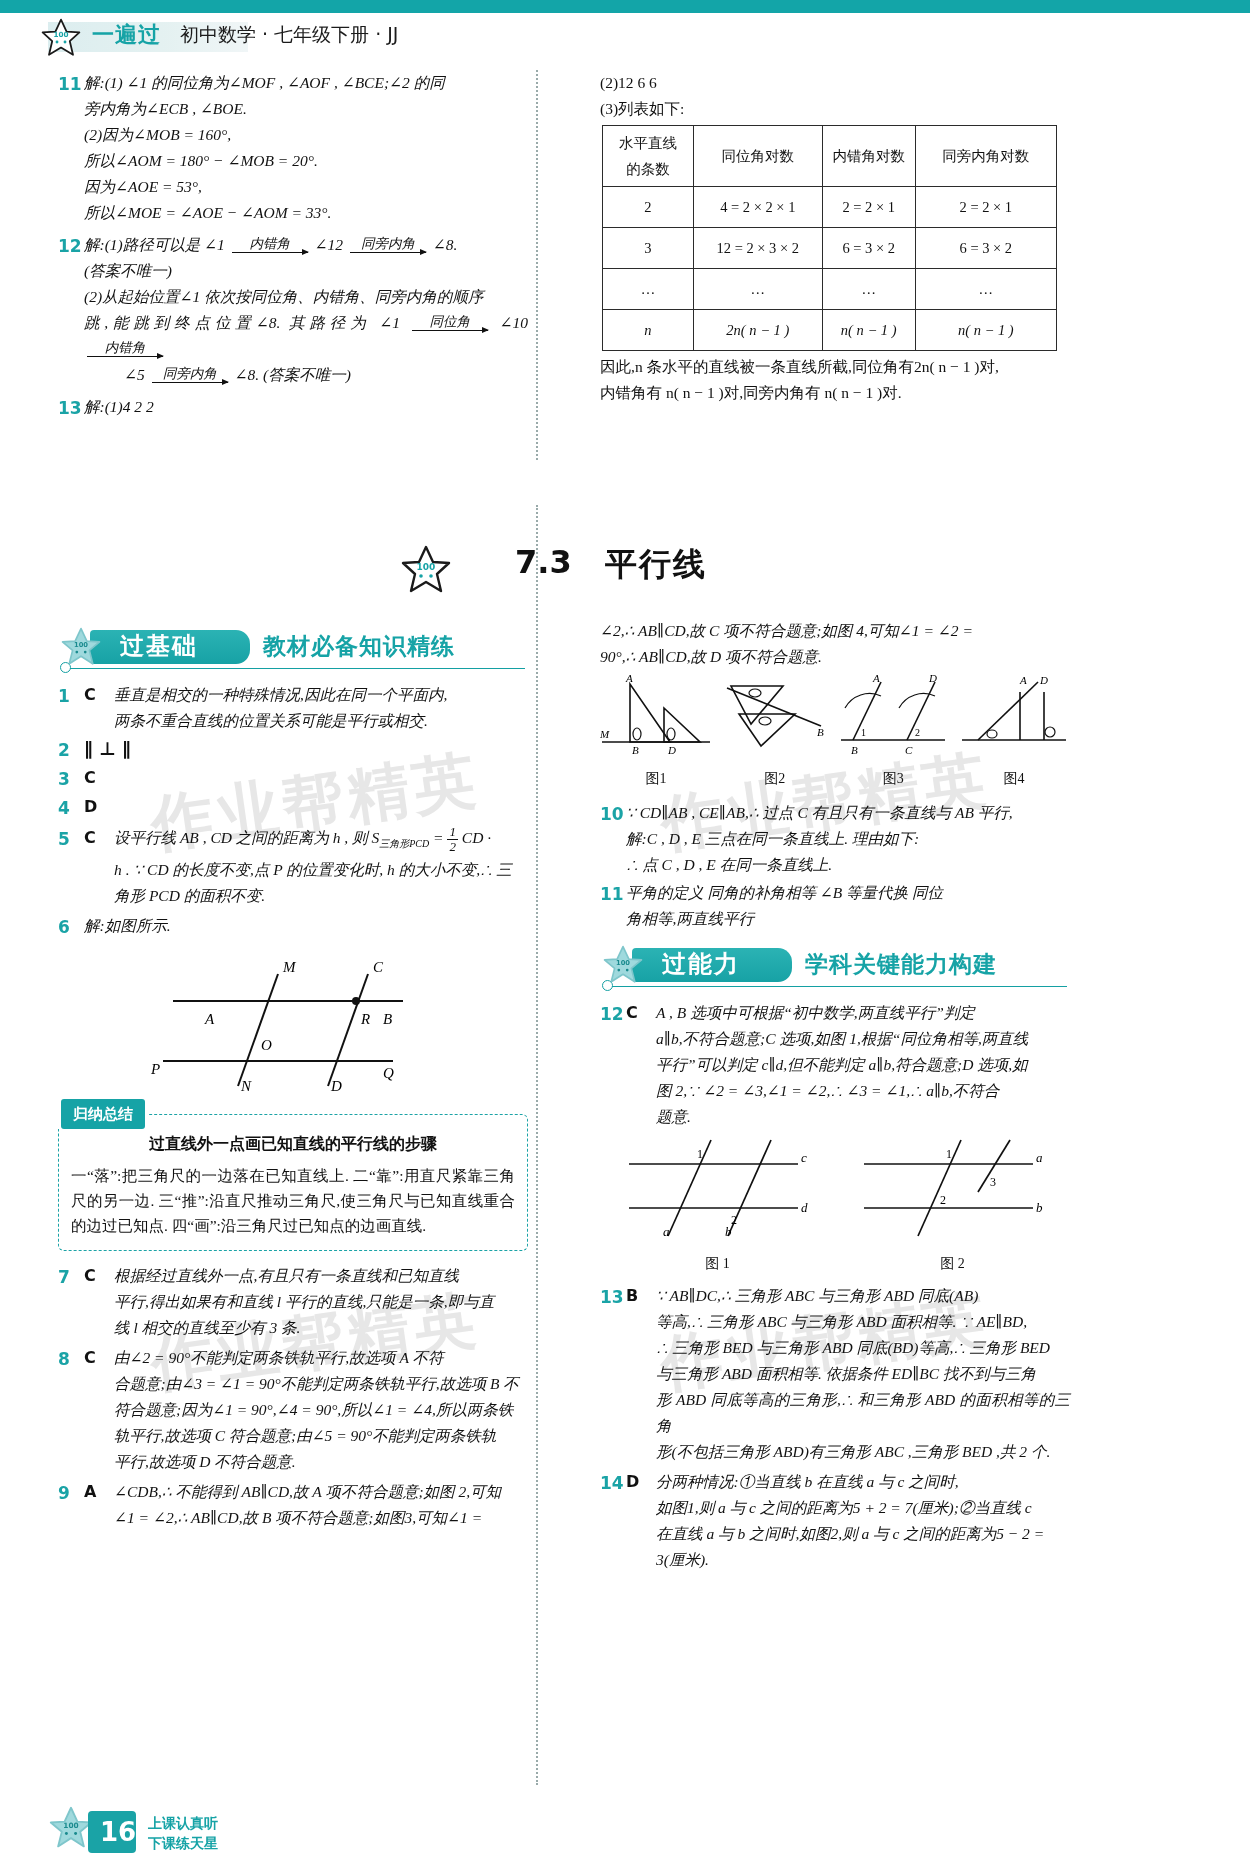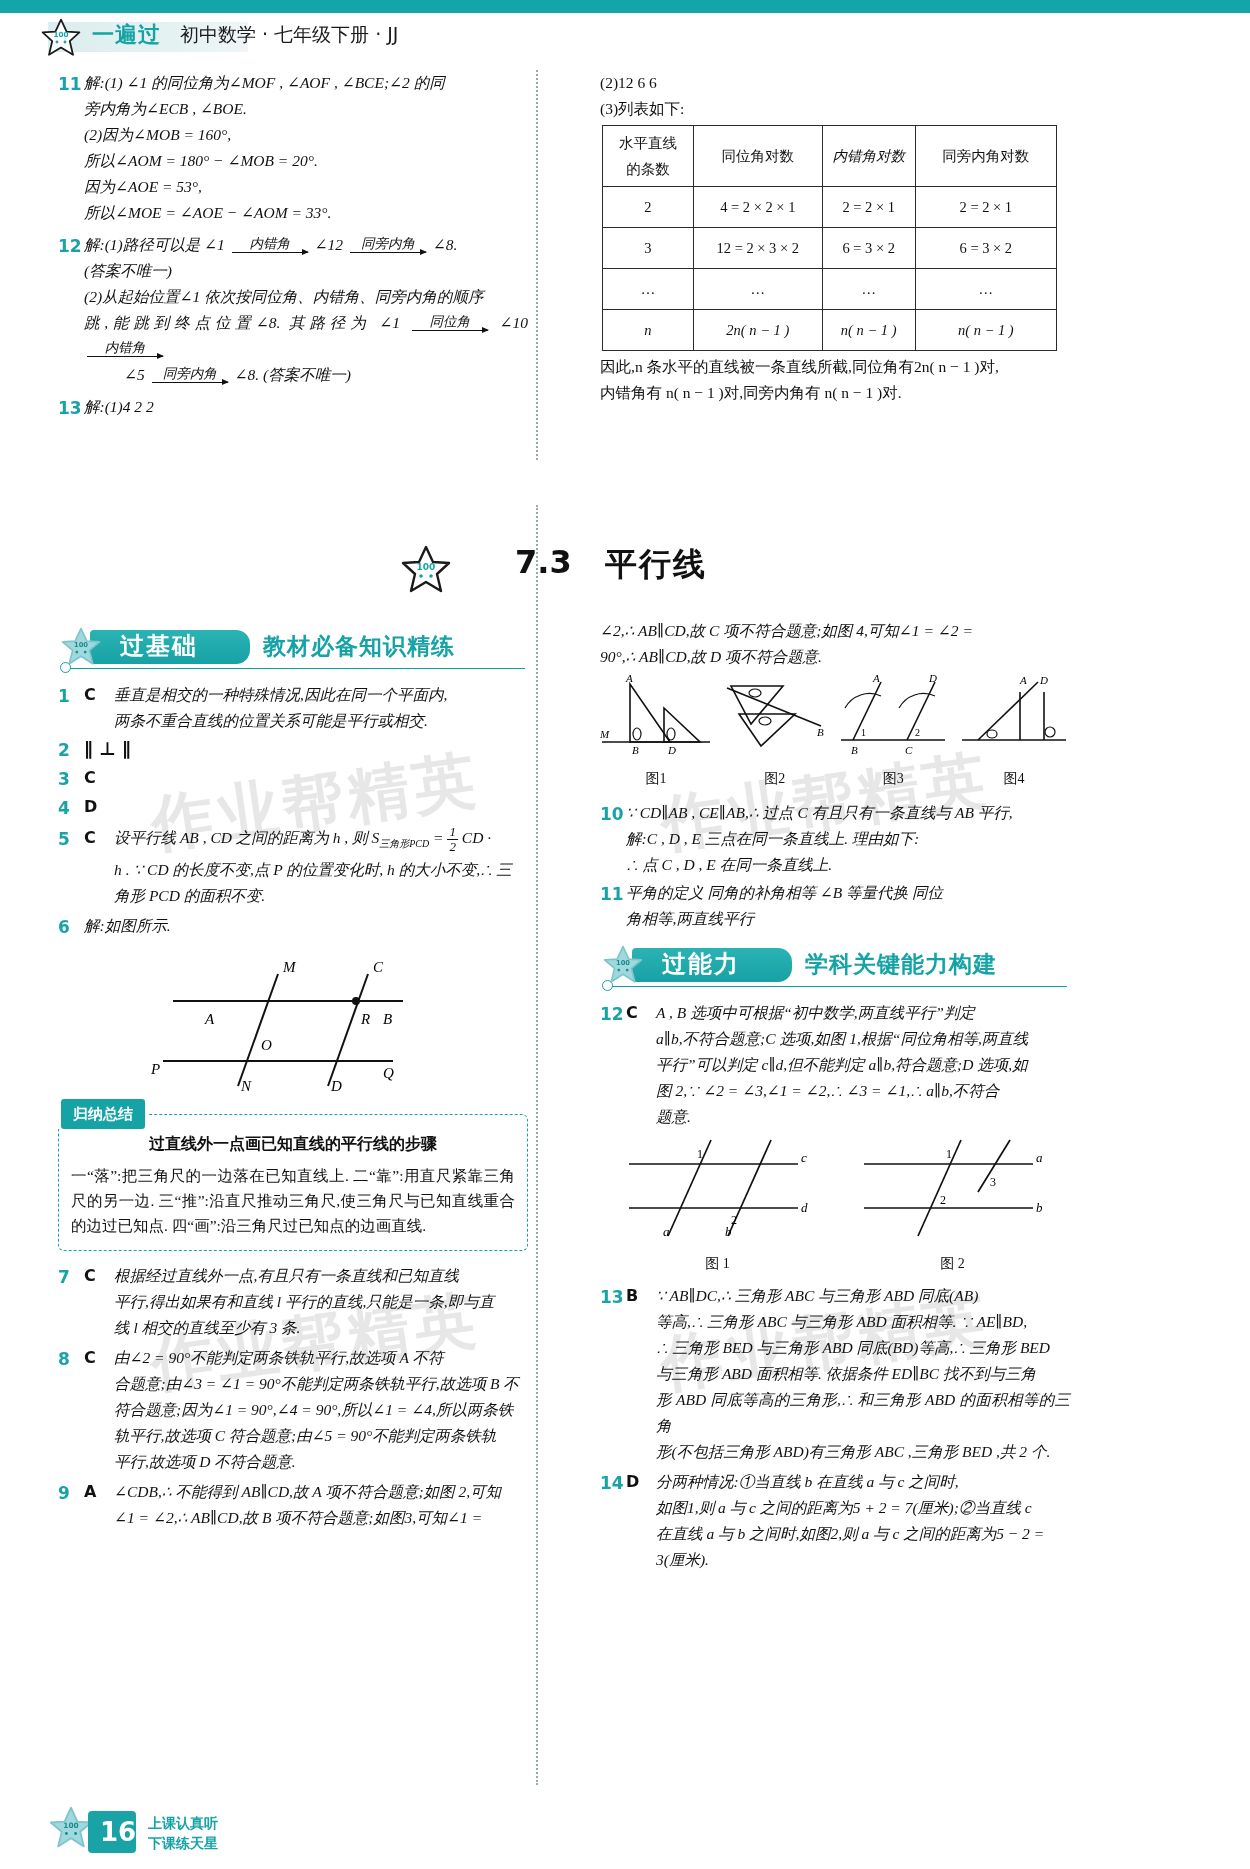--- a/index.html
+++ b/index.html
@@ -96,21 +96,21 @@
     font-size:14.5px;
   }
   table.tbl td, table.tbl th {
     border:1px solid #2b2b2b;
     text-align:center; padding:7px 2px;
     font-weight:normal;
   }
   table.tbl tr:first-child td { padding:4px 2px; }
   .tbl .c1 { width:88px; }
   .tbl .c2 { width:125px; }
-  .tbl .c3 { width:90px;font-style:italic; }
+  .tbl .c3 { width:90px; }
   .tbl .c4 { width:137px; }
   
   .section-title {
     position:absolute; left:400px; top:545px; width:450px; height:60px;
   }
   .sec-star {
     position:absolute; left:0px; top:0px; width:52px; height:50px;
   }
   .sec-no {
     position:absolute; left:115px; top:-2px;

